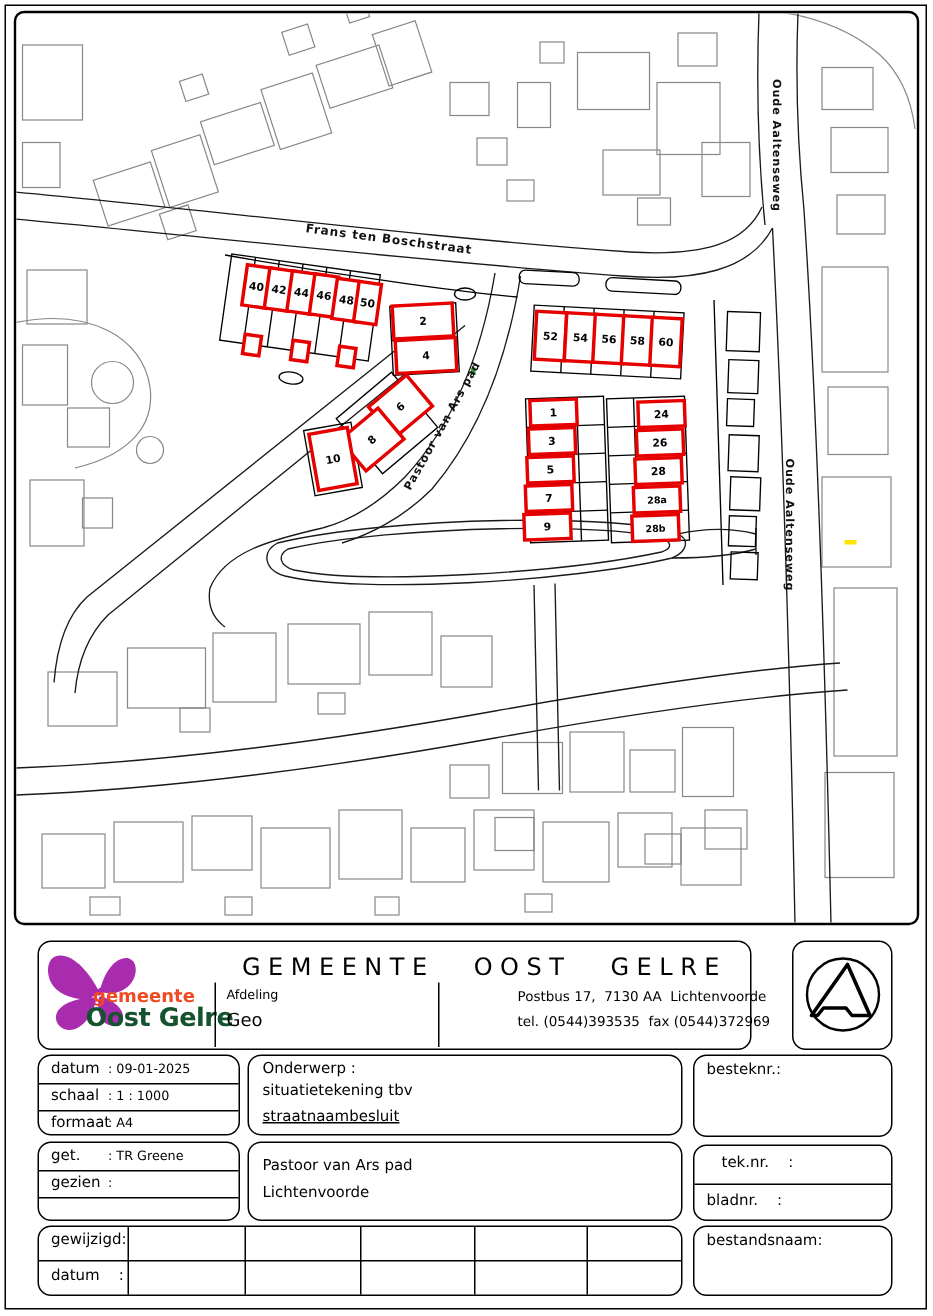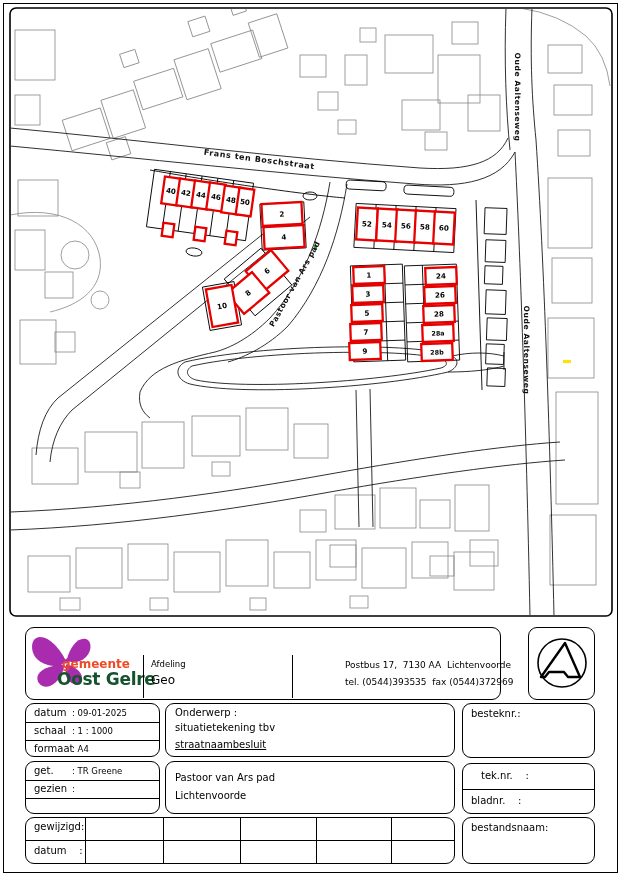--- a/index.html
+++ b/index.html
@@ -326,20 +326,21 @@
           <path d="M36,30 C30,18 20,6 10,6 C2,6 0,16 4,24 C8,32 20,36 30,35 Z"></path>
           <path d="M37,28 C40,16 48,6 56,8 C62,10 62,20 56,26 C50,32 42,32 37,30 Z"></path>
           <path d="M34,34 C26,34 12,36 8,44 C5,51 12,58 20,55 C28,52 33,42 34,36 Z"></path>
           <path d="M37,33 C43,35 52,40 52,47 C52,53 44,55 39,50 C35,46 35,38 36,34 Z"></path>
           <path d="M33,30 L39,26 L41,28 L36,33 Z"></path>
         </g>
       </svg>
       <span class="logo-small">gemeente</span>
       <span class="logo-large">Oost Gelre</span>
       <div class="vline" style="left:117px;top:27px;height:43px;"></div>
+      <div class="header-title">GEMEENTE OOST GELRE</div>
       <span class="afdeling">Afdeling</span>
       <span class="afdeling-val">Geo</span>
       <div class="vline" style="left:266px;top:27px;height:43px;"></div>
       <span class="addr" style="top:32px;">Postbus 17,  7130 AA  Lichtenvoorde</span>
       <span class="addr" style="top:49px;">tel. (0544)393535  fax (0544)372969</span>
     </div>
 
     <div class="box" style="left:503px;top:0;width:67px;height:73px;">
       <svg width="60" height="64" style="position:absolute;left:3px;top:3px;" viewBox="0 0 60 64">
         <circle cx="30" cy="32" r="24" fill="none" stroke="#000" stroke-width="1.6"></circle>

